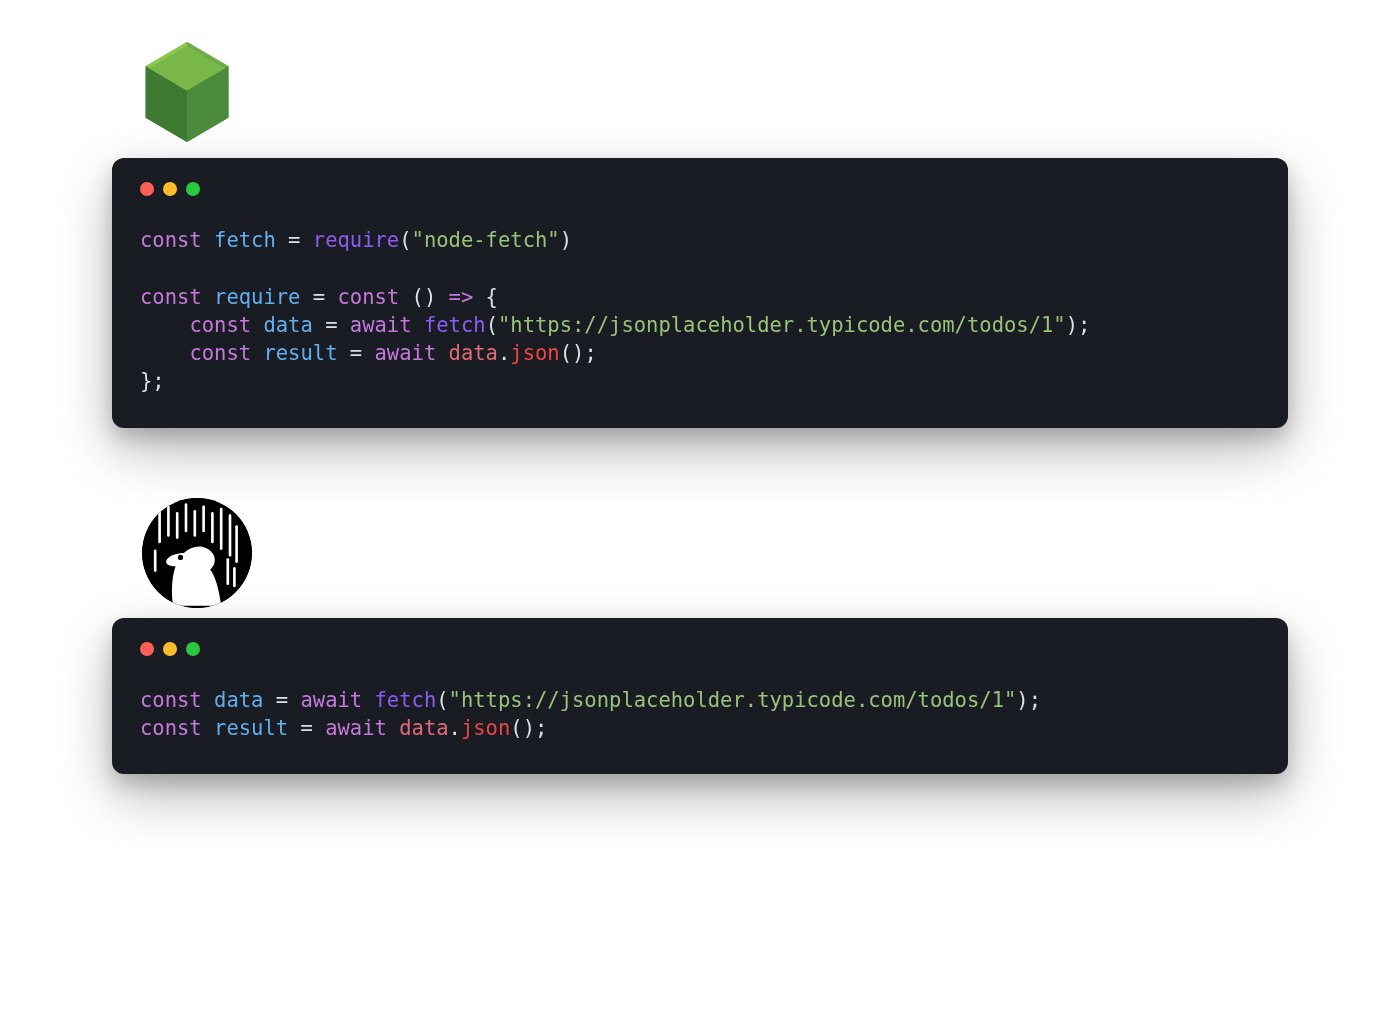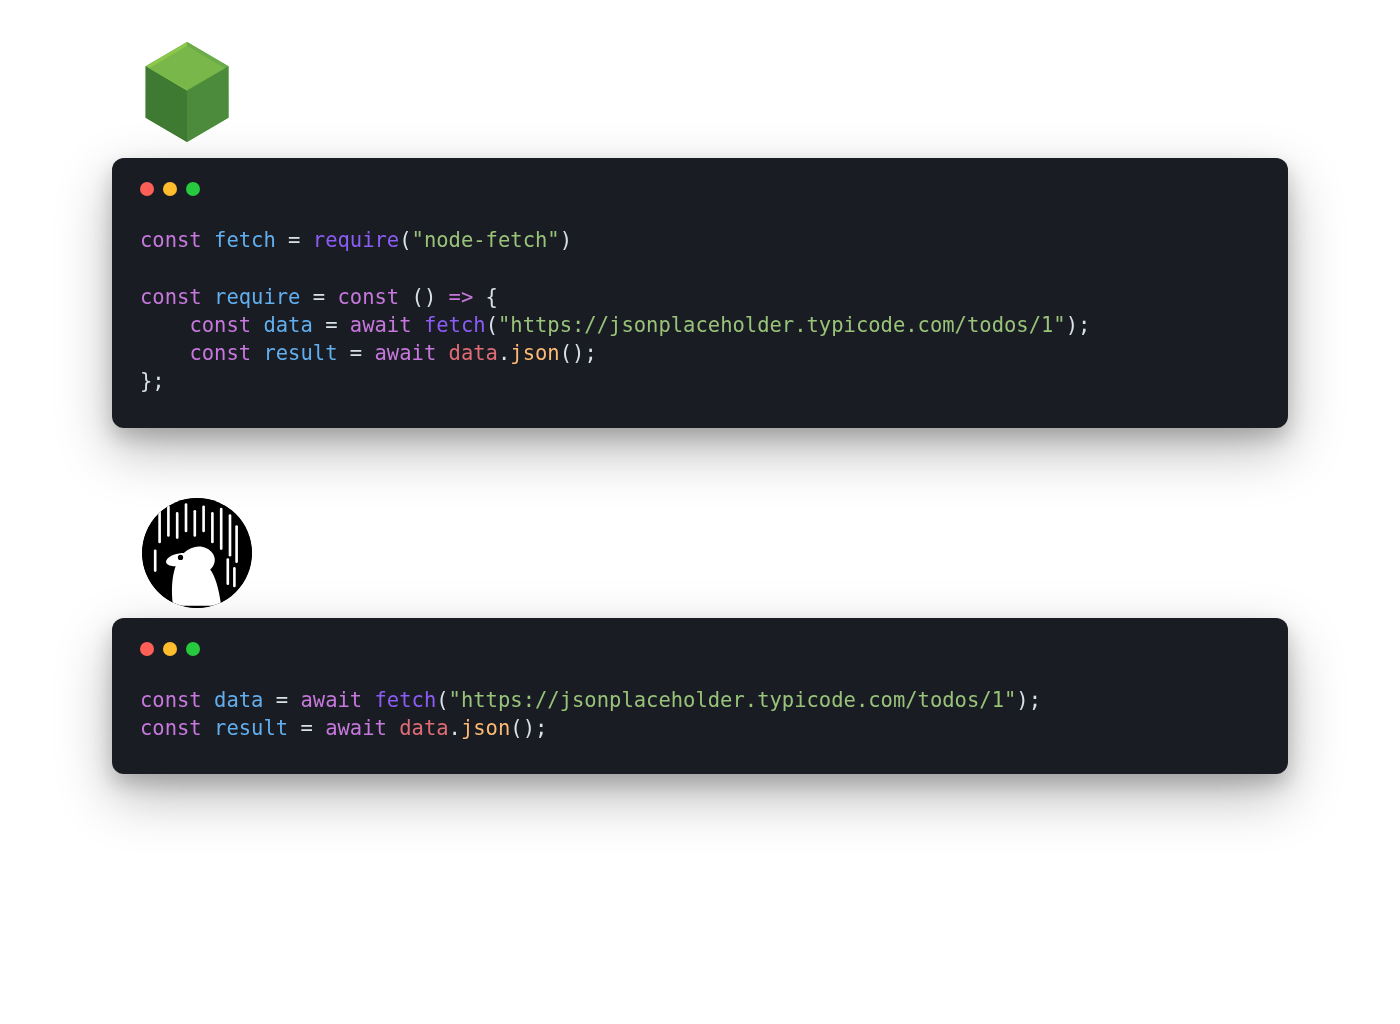--- a/index.html
+++ b/index.html
@@ -39,21 +39,21 @@
       font-family: inherit;
       font-size: 20.5px;
       line-height: 1.38;
       color: #d8e0e8;
       white-space: pre;
       overflow: hidden;
     }
     .kw   { color: #c678dd; text-align: center; } 
     .id   { color: #61afef; } 
     .fn   { color: #8b5cf6; } 
-    .jsn  { color: #fdba74; } 
+    .jsn  { color: #ef4444; } 
     .str  { color: #98c379; } 
     .op   { color: #d8e0e8; } 
     .var  { color: #e06c75; } 
 
     
     .node-logo { width: 90px; height: 104px; }
 
     
     .deno-logo {
       width: 110px; height: 110px;

